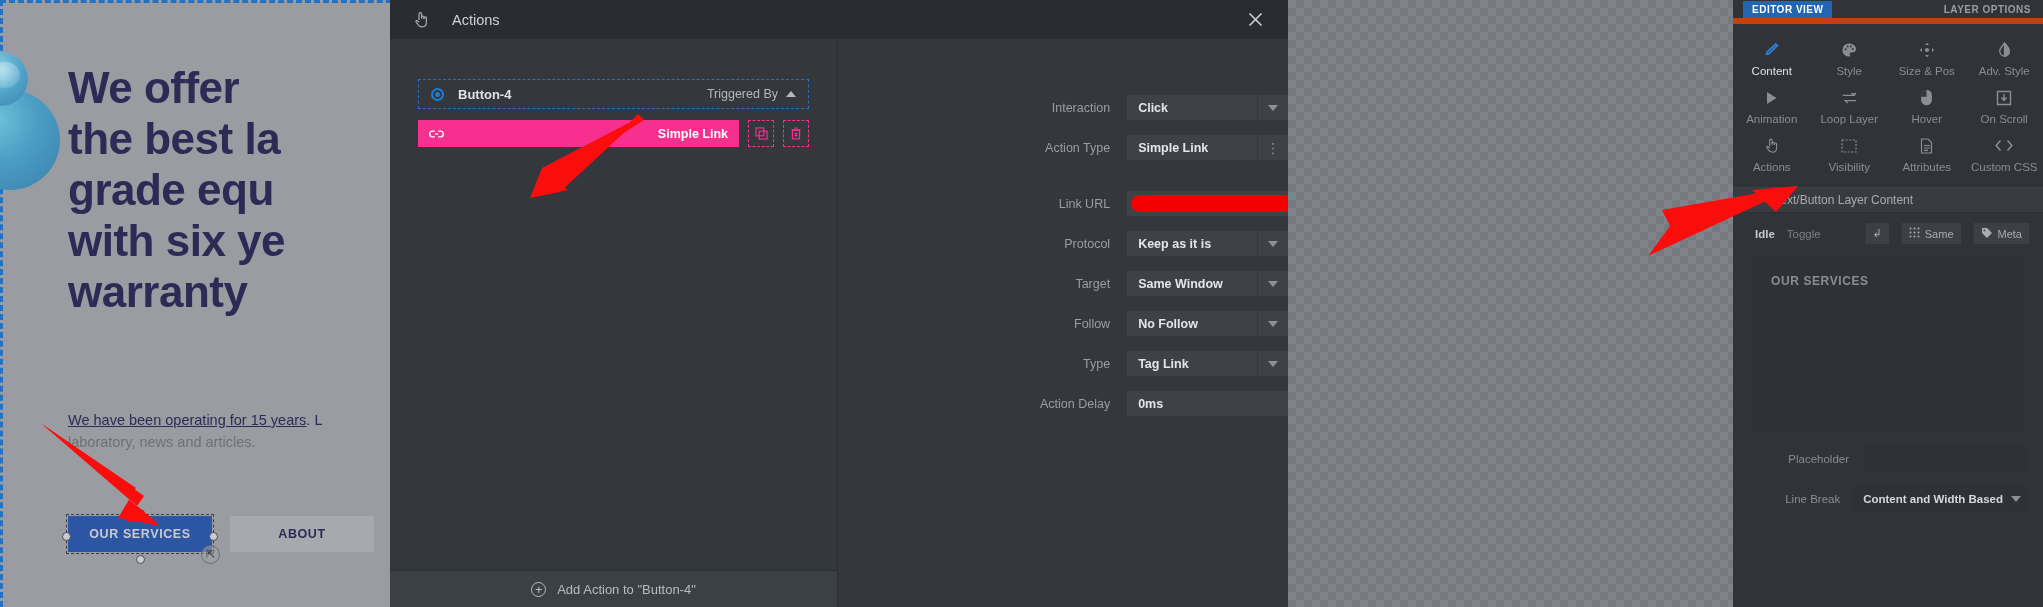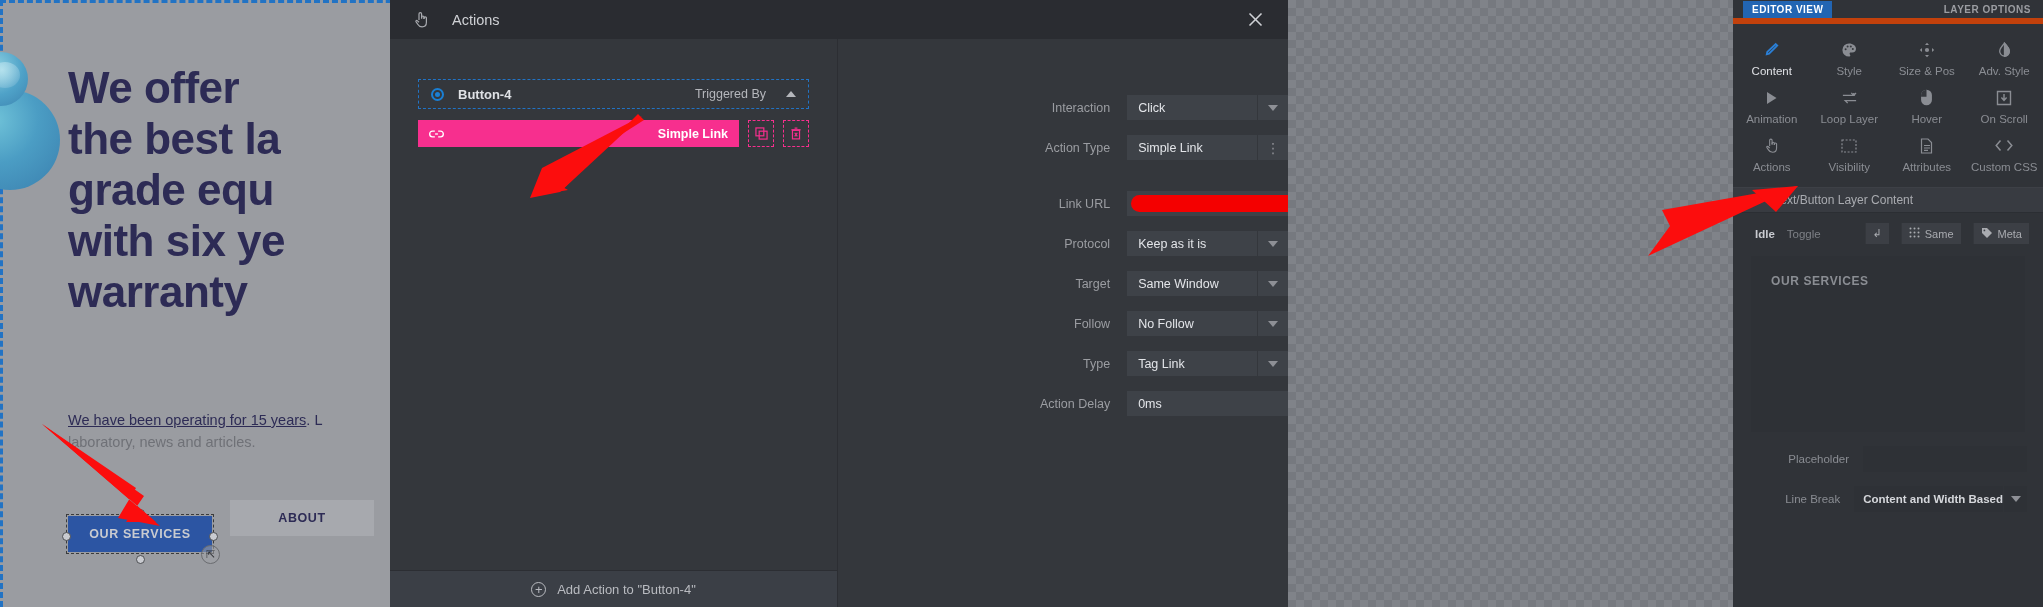--- a/index.html
+++ b/index.html
@@ -59,21 +59,21 @@
   .hero-p .dark { color: #2d2b55; }
 
   .btn-primary {
     position: absolute; left: 68px; top: 516px;
     width: 144px; height: 36px;
     background: #2c55a3; color: #c9cbd0;
     font-size: 12.5px; font-weight: 700; letter-spacing: .6px;
     display: flex; align-items: center; justify-content: center;
   }
   .btn-secondary {
-    position: absolute; left: 230px; top: 500px;
+    position: absolute; left: 230px; top: 516px;
     width: 144px; height: 36px;
     background: #a7a9ae; color: #2d2b55;
     font-size: 12.5px; font-weight: 700; letter-spacing: .6px;
     display: flex; align-items: center; justify-content: center;
   }
   .sel-box {
     position: absolute; left: 66px; top: 514px; width: 148px; height: 40px;
     border: 1px dashed #3b3b3b; pointer-events: none;
   }
   .handle {
@@ -141,21 +141,21 @@
     flex: 0 0 13px;
   }
   .radio-on i {
     width: 5px; height: 5px; border-radius: 50%; background: #1a7fd4; display: block;
   }
   .layer-name {
     margin-left: 14px; font-size: 13px; color: #dfe1e5; font-weight: 600;
   }
   .triggered-by {
     margin-left: auto; font-size: 12.5px; color: #b5b7bc;
-    display: flex; align-items: center; gap: 20px;
+    display: flex; align-items: center; gap: 8px;
   }
   .caret-up {
     width: 0; height: 0; border-left: 5px solid transparent;
     border-right: 5px solid transparent; border-bottom: 6px solid #b5b7bc;
   }
   .action-row-wrap { display: flex; align-items: stretch; margin-top: 11px; height: 27px; }
   .action-pill {
     flex: 1; background: #f72f8e;
     display: flex; align-items: center; padding: 0 11px;
     cursor: pointer;
@@ -184,21 +184,21 @@
   
   .form-col { flex: 1; background: #34373c; padding: 56px 0 0 0; overflow: hidden; }
   .frow { display: flex; align-items: center; margin-bottom: 15px; }
   .frow .flabel {
     width: 330px; text-align: right; padding-right: 17px;
     font-size: 12.5px; color: #9b9da2;
   }
   .fctrl { position: relative; width: 185px; height: 25px; display: flex; }
   .fctrl .fval {
     flex: 1; background: #3e4248; color: #e3e5e9;
-    font-size: 12.5px; font-weight: 400;
+    font-size: 12.5px; font-weight: 700;
     display: flex; align-items: center; padding-left: 11px;
     overflow: hidden; white-space: nowrap;
   }
   .fctrl .fcaret {
     width: 31px; background: #3e4248; border-left: 1px solid #34373c;
     display: flex; align-items: center; justify-content: center;
   }
   .tri-down {
     width: 0; height: 0; border-left: 5px solid transparent;
     border-right: 5px solid transparent; border-top: 6px solid #8e9096;

